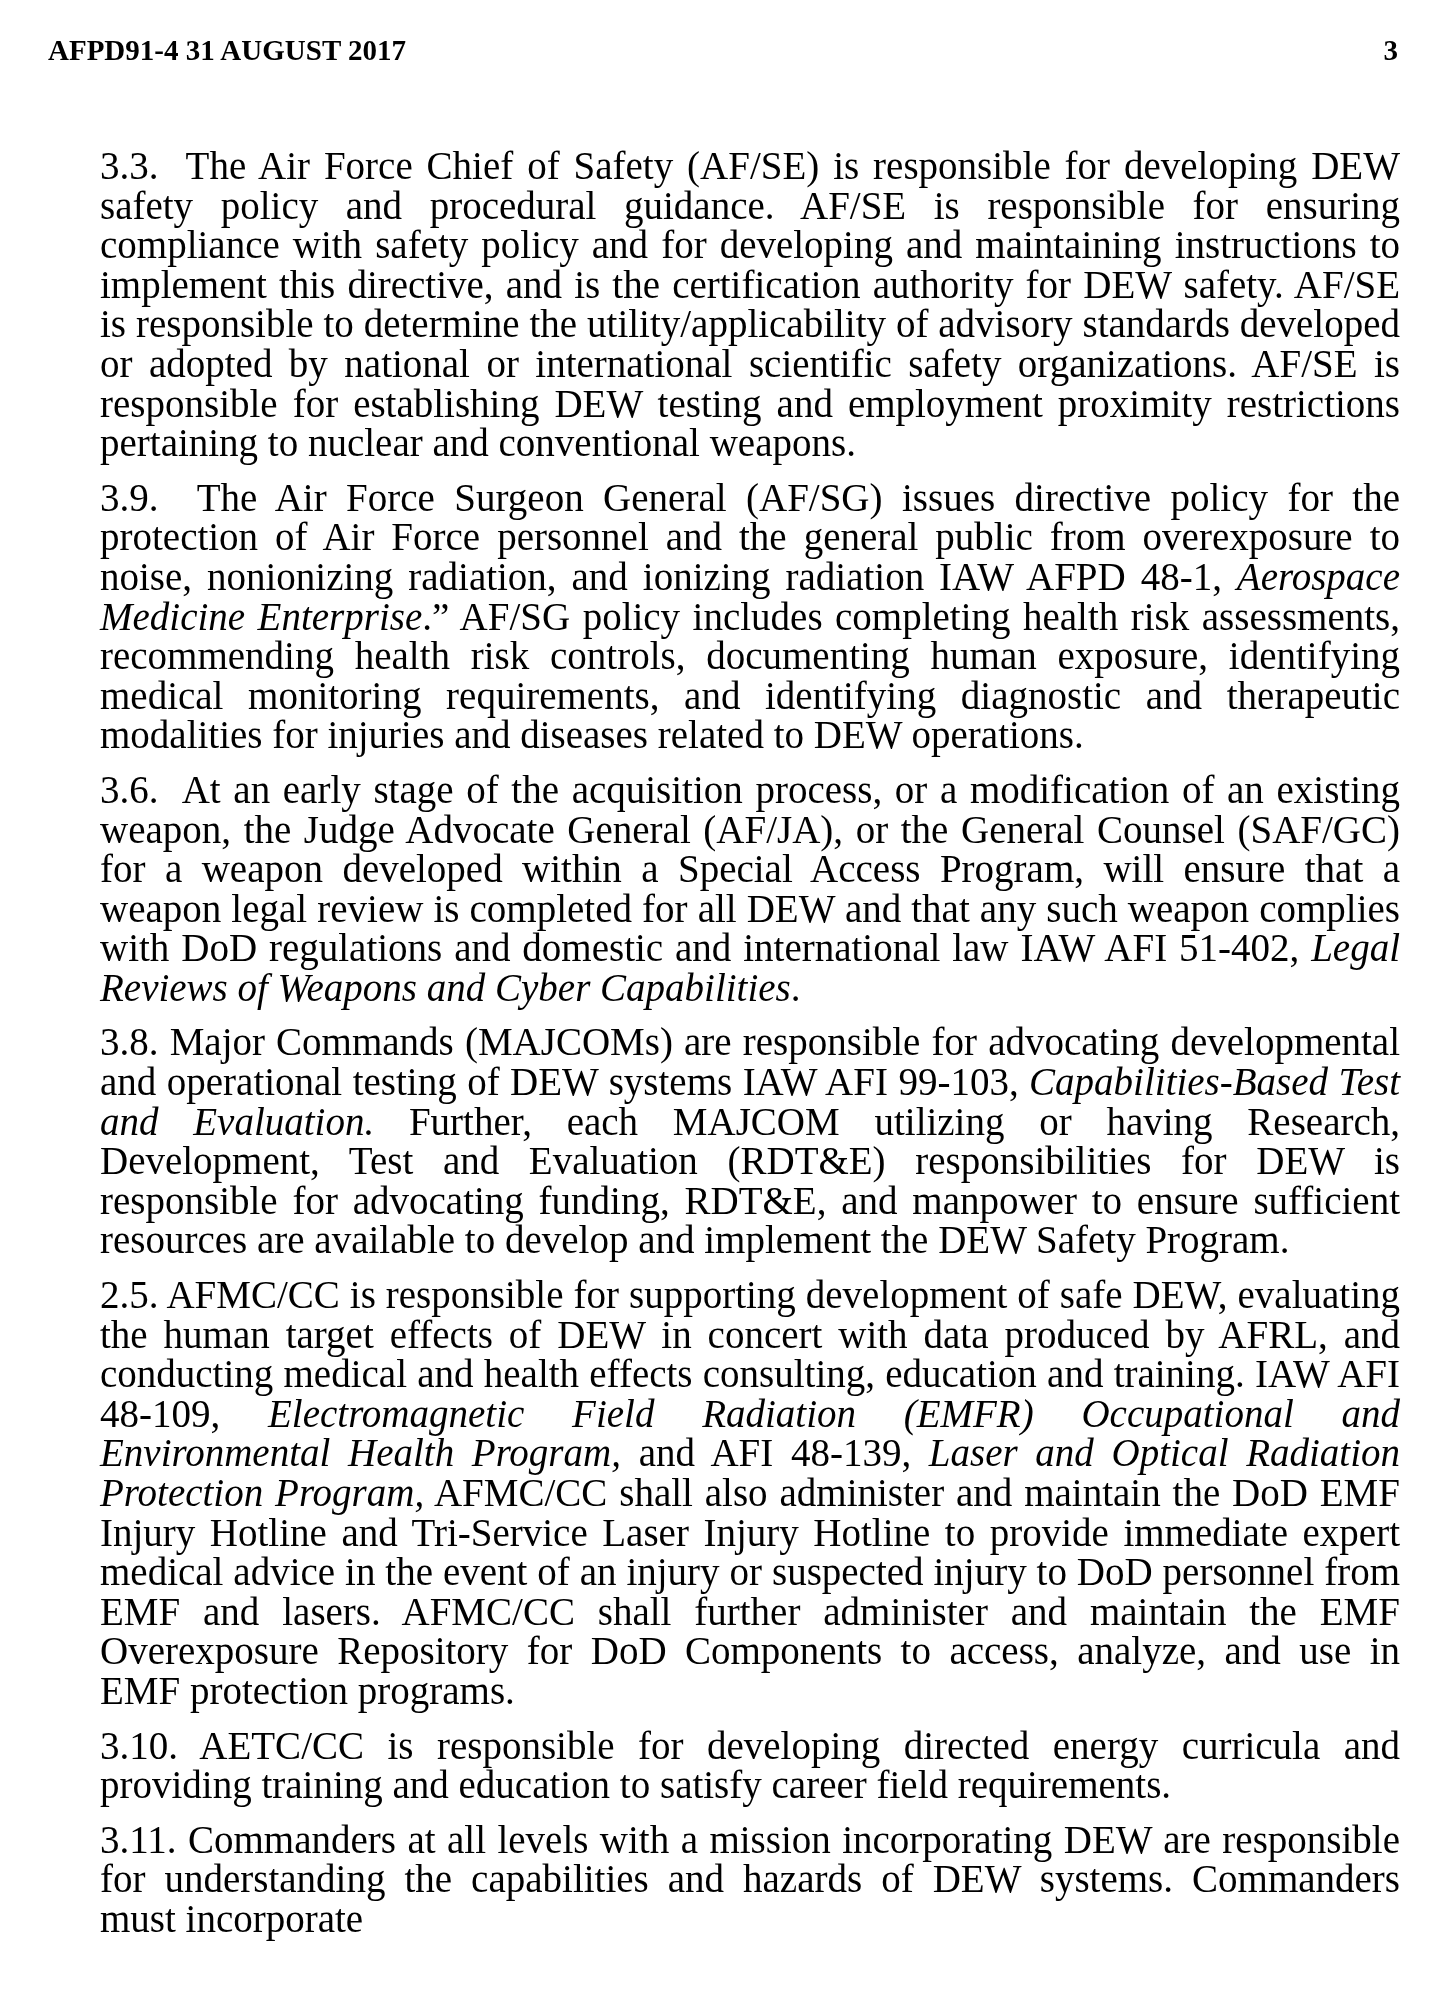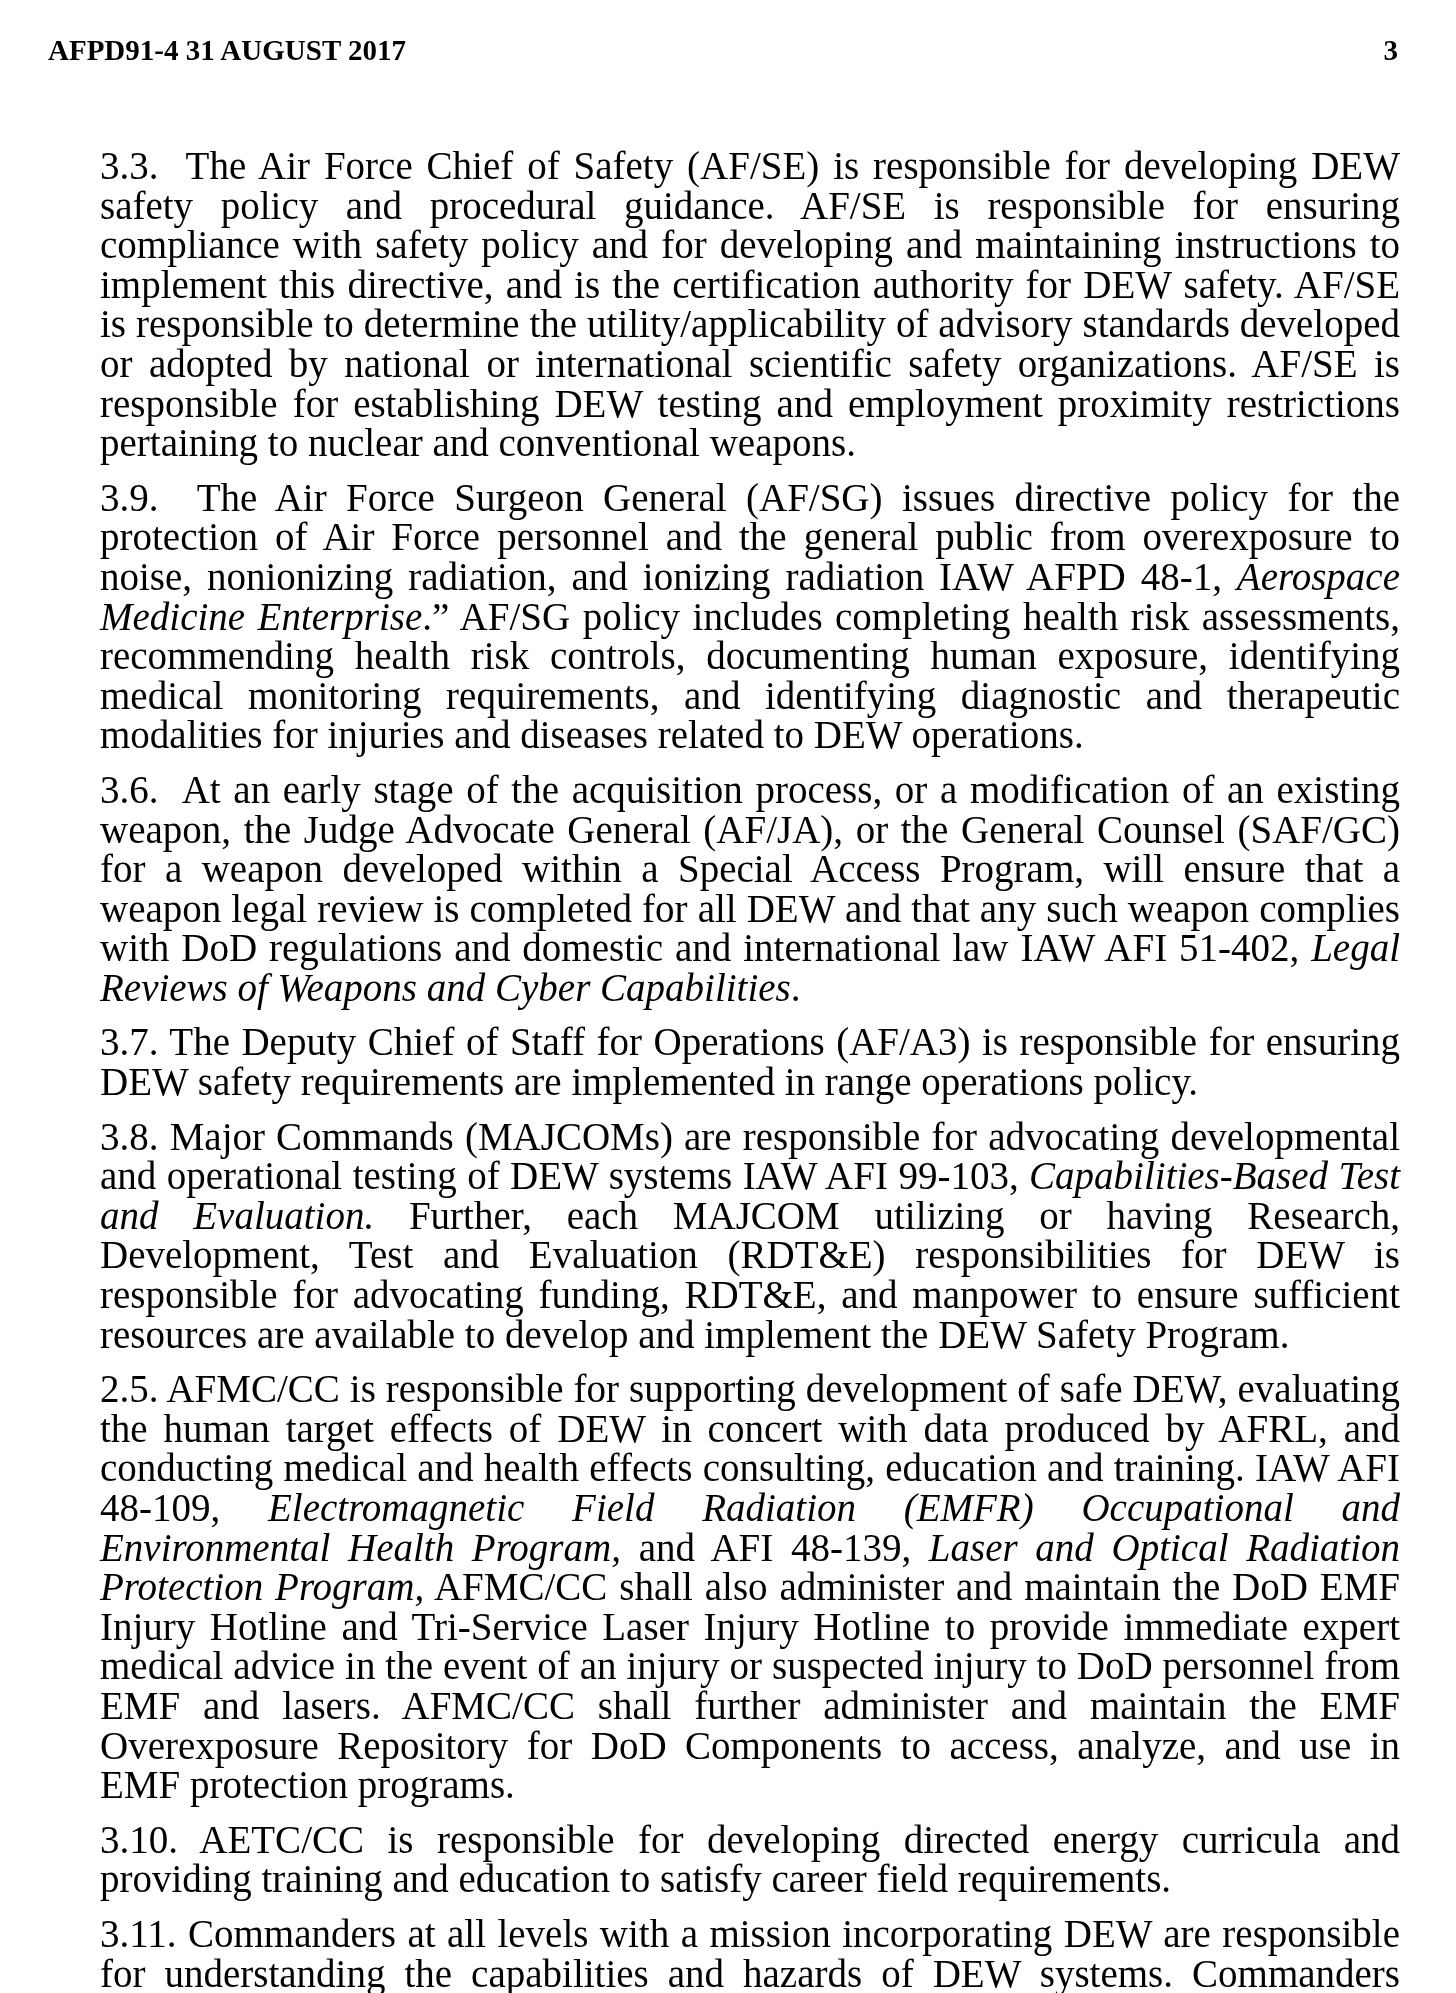--- a/index.html
+++ b/index.html
@@ -41,24 +41,20 @@
     <span>3.9.</span>&nbsp;
     <span>The Air Force Surgeon General (AF/SG) issues directive policy for the protection of Air Force personnel and the general public from overexposure to noise, nonionizing radiation, and ionizing radiation IAW AFPD 48-1, </span><i>Aerospace Medicine Enterprise</i><span>.”  AF/SG policy includes completing health risk assessments, recommending health risk controls, documenting human exposure, identifying medical monitoring requirements, and identifying diagnostic and therapeutic modalities for injuries and diseases related to DEW operations.</span>
   </p>
 
 
   <p class="para">
     <span>3.6.</span>&nbsp;
     <span>At an early stage of the acquisition process, or a modification of an existing weapon, the Judge Advocate General (AF/JA), or the General Counsel (SAF/GC) for a weapon developed within a Special Access Program, will ensure that a weapon legal review is completed for all DEW and that any such weapon complies with DoD regulations and domestic and international law IAW AFI 51-402, </span><i>Legal Reviews of Weapons and Cyber Capabilities</i><span>.</span>
   </p>
 
-  <p class="para">
-    <span>3.7.</span>
-    <span>The Deputy Chief of Staff for Operations (AF/A3) is responsible for ensuring DEW safety requirements are implemented in range operations policy.</span>
-  </p>
 
   <p class="para">
     <span>3.8.</span>
     <span>Major Commands (MAJCOMs) are responsible for advocating developmental and operational testing of DEW systems IAW AFI 99-103, </span><i>Capabilities-Based Test and Evaluation.</i><span>  Further, each MAJCOM utilizing or having Research, Development, Test and Evaluation (RDT&amp;E) responsibilities for DEW is responsible for advocating funding, RDT&amp;E, and manpower to ensure sufficient resources are available to develop and implement the DEW Safety Program.</span>
   </p>
 
   <p class="para">
     <span>2.5.</span>
     <span>AFMC/CC is responsible for supporting development of safe DEW, evaluating the human target effects of DEW in concert with data produced by AFRL, and conducting medical and health effects consulting, education and training.  IAW AFI 48-109, </span><i>Electromagnetic Field Radiation (EMFR) Occupational and Environmental Health Program,</i><span> and AFI 48-139, </span><i>Laser and Optical Radiation Protection Program,</i><span> AFMC/CC shall also administer and maintain the DoD EMF Injury Hotline and Tri-Service Laser Injury Hotline to provide immediate expert medical advice in the event of an injury or suspected injury to DoD personnel from EMF and lasers.  AFMC/CC shall further administer and maintain the EMF Overexposure Repository for DoD Components to access, analyze, and use in EMF protection programs.</span>
   </p>

